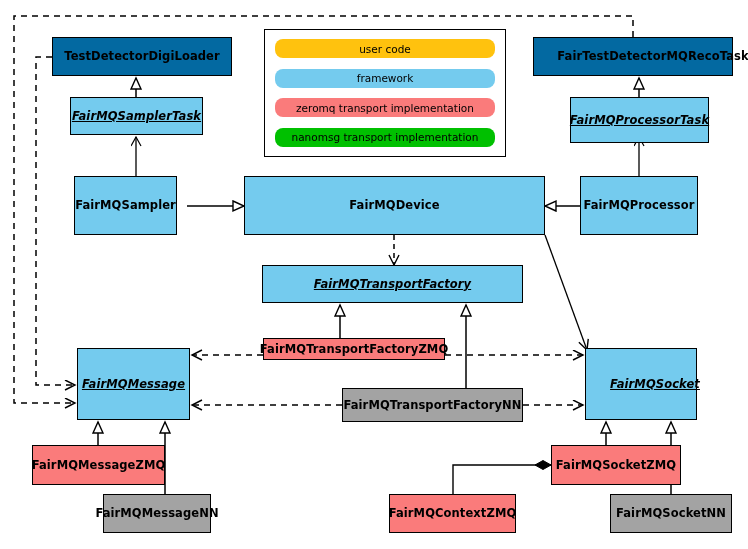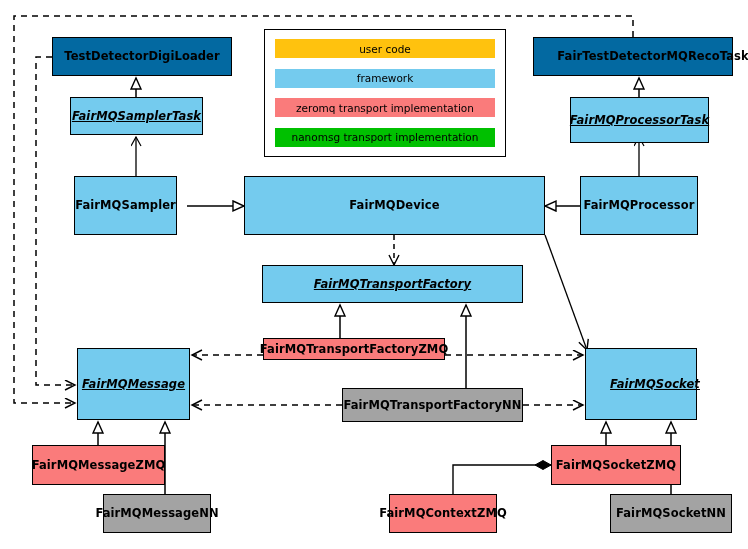--- a/index.html
+++ b/index.html
@@ -11,21 +11,21 @@
         font-size:11.5px;font-weight:bold;color:#000000;line-height:1.1;letter-spacing:.1px;}
   .node.user{background:#0369a1;}
   .node.framework{background:#74CBEE;}
   .node.zmq{background:#FA7B7B;}
   .node.nn{background:#a3a3a3;}
   .node.abstract{font-style:italic;text-decoration:underline;}
   #legend{position:absolute;left:264px;top:29px;width:242px;height:128px;
           background:#ffffff;border:1.8px solid #000000;box-sizing:border-box;
           padding:9px 10px;display:flex;flex-direction:column;justify-content:space-between;}
   .legend-row{height:19px;display:flex;align-items:center;justify-content:center;
-              font-size:10.5px;font-weight:normal;color:#000000;}
+              font-size:10.5px;font-weight:normal;color:#000000;border-radius:8px;}
   .legend-row.user{background:#FFC20E;}
   .legend-row.framework{background:#74CBEE;}
   .legend-row.zmq{background:#FA7B7B;}
   .legend-row.nn{background:#00C000;}
 </style>
 </head>
 <body>
 
 <div id="diagram">
 
@@ -100,21 +100,21 @@
   <div class="node framework" style="left:580px;top:176px;width:118px;height:59px;">FairMQProcessor</div>
   <div class="node framework abstract" style="left:262px;top:265px;width:261px;height:38px;">FairMQTransportFactory</div>
   <div class="node zmq" style="left:263px;top:338px;width:182px;height:22px;">FairMQTransportFactoryZMQ</div>
   <div class="node nn" style="left:342px;top:388px;width:181px;height:34px;">FairMQTransportFactoryNN</div>
   <div class="node framework abstract" style="left:77px;top:348px;width:113px;height:72px;">FairMQMessage</div>
   <div class="node framework abstract" style="left:585px;top:348px;width:112px;height:72px;padding-left:28px;">FairMQSocket</div>
   <div class="node zmq" style="left:32px;top:445px;width:133px;height:40px;">FairMQMessageZMQ</div>
   <div class="node nn" style="left:103px;top:494px;width:108px;height:39px;">FairMQMessageNN</div>
   <div class="node zmq" style="left:551px;top:445px;width:130px;height:40px;">FairMQSocketZMQ</div>
   <div class="node nn" style="left:610px;top:494px;width:122px;height:39px;">FairMQSocketNN</div>
-  <div class="node zmq" style="left:389px;top:494px;width:108px;height:39px;">FairMQContextZMQ</div>
+  <div class="node zmq" style="left:389px;top:494px;width:127px;height:39px;">FairMQContextZMQ</div>
 
   <div id="legend">
     <div class="legend-row user">user code</div>
     <div class="legend-row framework">framework</div>
     <div class="legend-row zmq">zeromq transport implementation</div>
     <div class="legend-row nn">nanomsg transport implementation</div>
   </div>
 
 </div>
 

